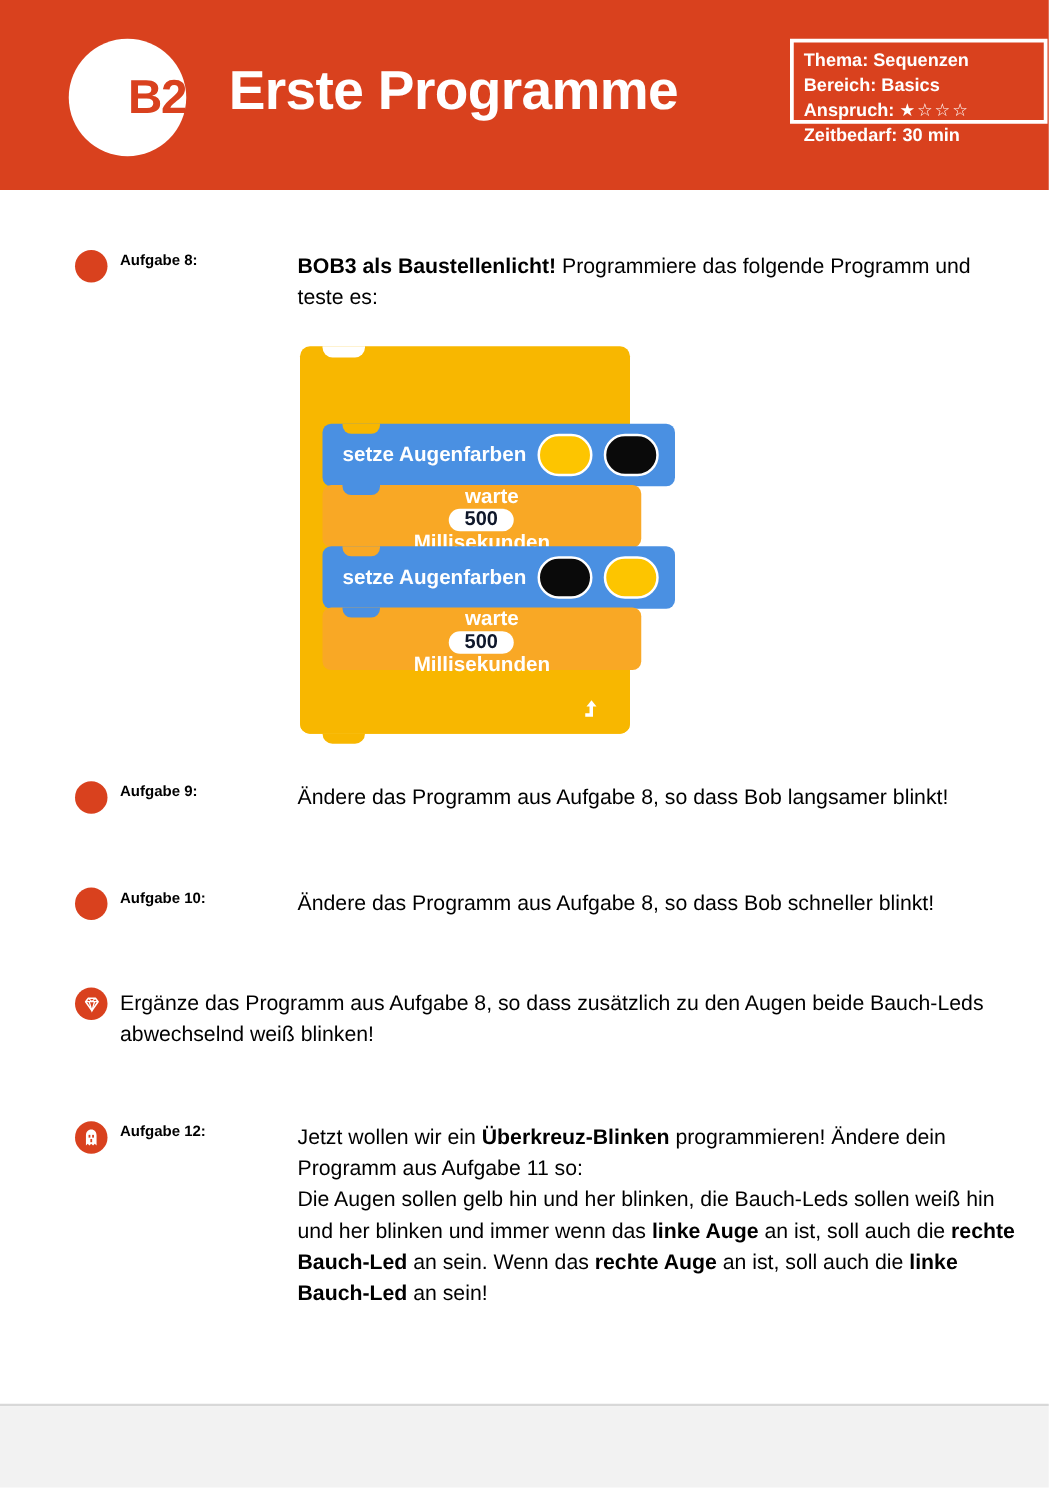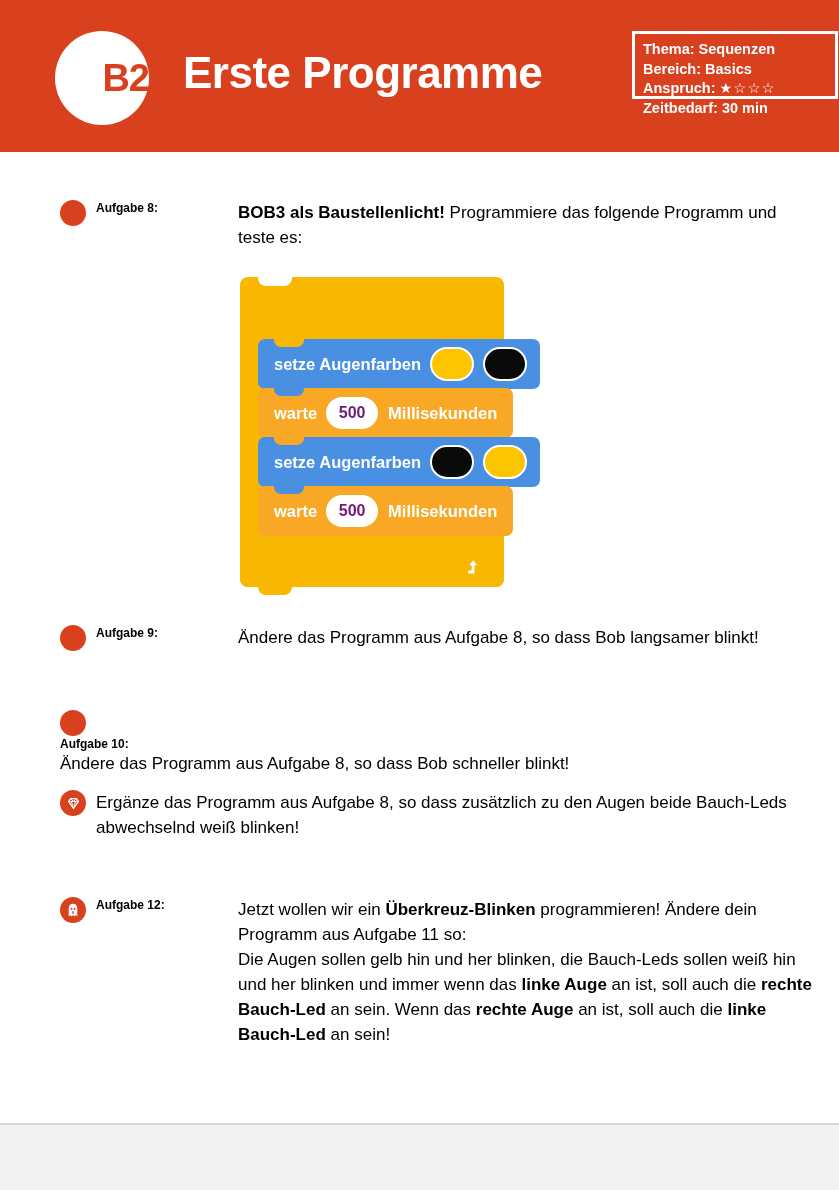--- a/index.html
+++ b/index.html
@@ -105,21 +105,21 @@
   }
   .stack{
     position:absolute;left:18px;top:62px;width:282px;
   }
   .blk{
     position:relative;height:50px;box-sizing:border-box;
     border-radius:7px;margin-bottom:-1px;
     display:flex;align-items:center;
   }
   .blk.blue{background:#4a90e2;width:282px;}
-  .blk.orange{background:#f9a825;width:255px;}
+  .blk.orange{background:#f9a825;width:255px;flex-direction:column;}
   .blk .notch{
     position:absolute;left:16px;top:0;width:30px;height:8px;
     border-radius:0 0 7px 7px;
   }
   .blk.blue .notch{background:#f8b700;}
   .blk.orange .notch{background:#4a90e2;}
   .blk .notch.from-orange{background:#f9a825;}
   .blk-text{
     color:#ffffff;font-size:16.5px;font-weight:bold;
     margin-left:16px;white-space:nowrap;
@@ -127,21 +127,21 @@
   .eye{
     width:44px;height:34px;border-radius:17px/17px;
     border:2px solid #ffffff;box-sizing:border-box;
     margin-left:9px;
   }
   .eye.yellow{background:#fdc500;}
   .eye.black{background:#0a0a0a;}
   .numfield{
     width:52px;height:32px;border-radius:16px;background:#ffffff;
     display:flex;align-items:center;justify-content:center;
-    color:#701a75;font-size:16px;font-weight:bold;
+    color:#0f172a;font-size:16px;font-weight:bold;
     margin:0 10px 0 9px;
   }
 
   
   .footer-rule{
     position:absolute;left:0;top:1123px;width:839px;height:1.5px;
     background:#d8d8d8;
   }
   .footer{
     position:absolute;left:0;top:1124.5px;width:839px;height:65.5px;
@@ -181,21 +181,21 @@
     <div class="task" style="left: 60px; top: 200px; width: 755px;">
       <span class="task-bullet"></span>
       <span class="task-label" style="width:142px">Aufgabe 8:</span>
       <span class="task-body"><b>BOB3 als Baustellenlicht!</b> Programmiere das folgende Programm und teste es:</span>
     </div>
     <div class="task" style="left: 60px; top: 625px; width: 755px;">
       <span class="task-bullet"></span>
       <span class="task-label" style="width:142px">Aufgabe 9:</span>
       <span class="task-body">Ändere das Programm aus Aufgabe 8, so dass Bob langsamer blinkt!</span>
     </div>
-    <div class="task" style="left: 60px; top: 710px; width: 755px; flex-direction: column;">
+    <div class="task" style="left: 60px; top: 710px; width: 755px;">
       <span class="task-bullet"></span>
       <span class="task-label" style="width:142px">Aufgabe 10:</span>
       <span class="task-body">Ändere das Programm aus Aufgabe 8, so dass Bob schneller blinkt!</span>
     </div>
     <div class="task" style="left: 60px; top: 790px; width: 755px;">
       <span class="task-bullet gem-icon">
         <svg width="17" height="17" viewBox="0 0 24 24">
           <path d="M5 9 L12 19 L19 9 L16 5 L8 5 Z" fill="none" stroke="#fff" stroke-width="1.8" stroke-linejoin="round"></path>
           <path d="M5 9 L19 9 M8 5 L12 9 L16 5 M9 9 L12 19 L15 9" fill="none" stroke="#fff" stroke-width="1.4"></path>
         </svg>

